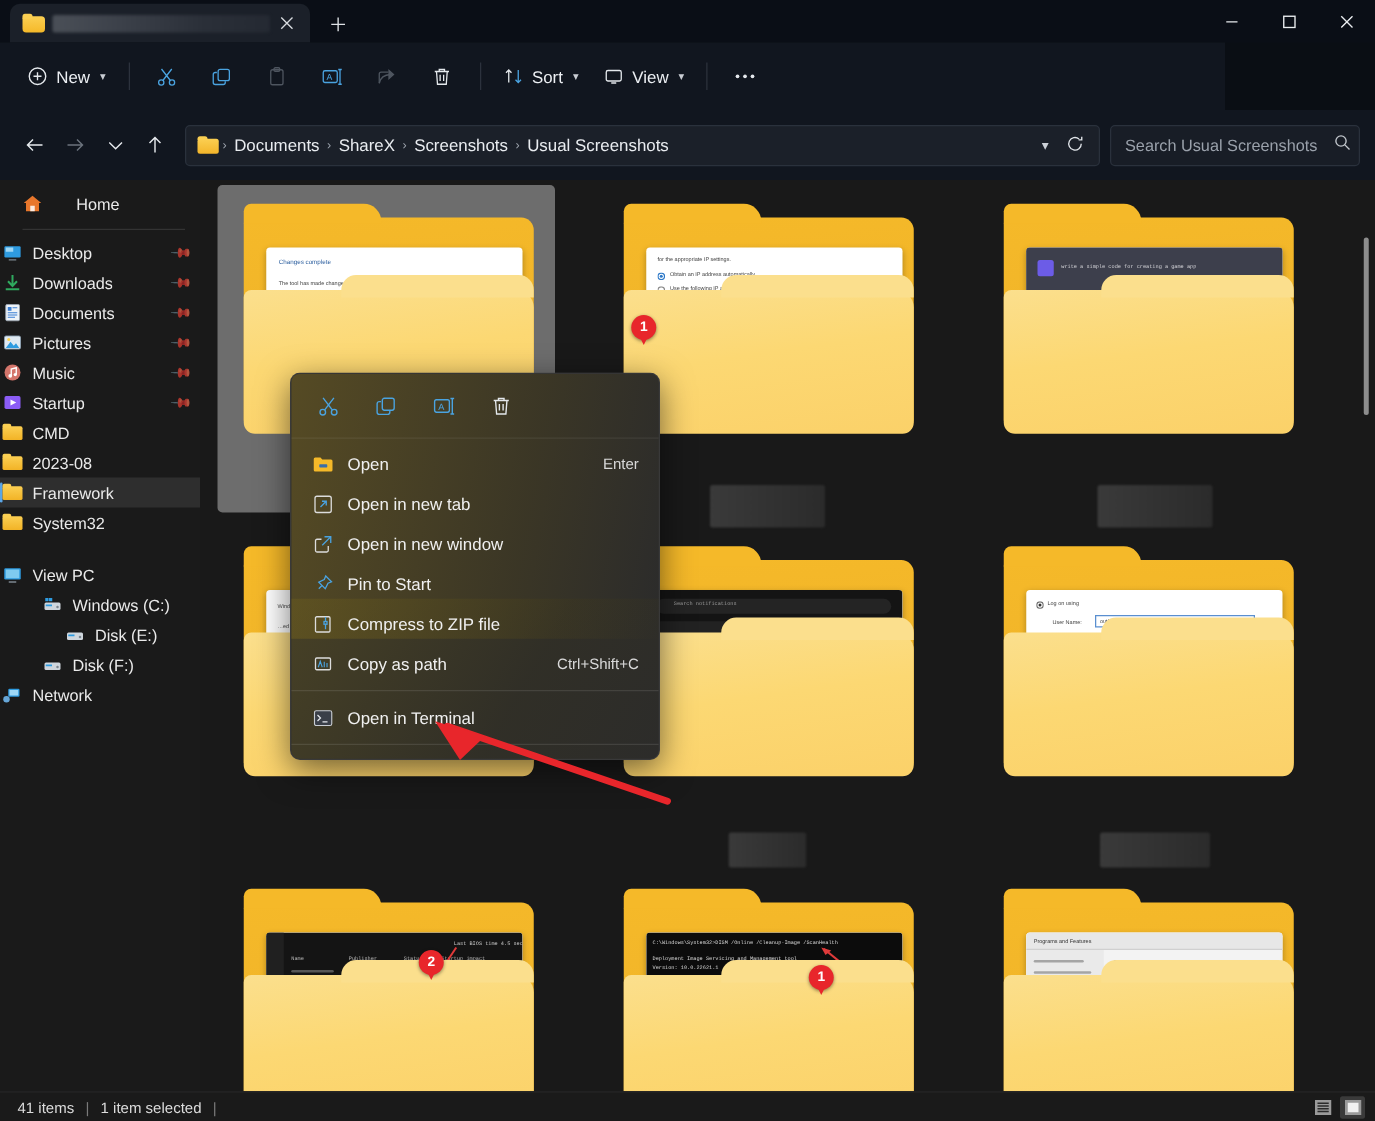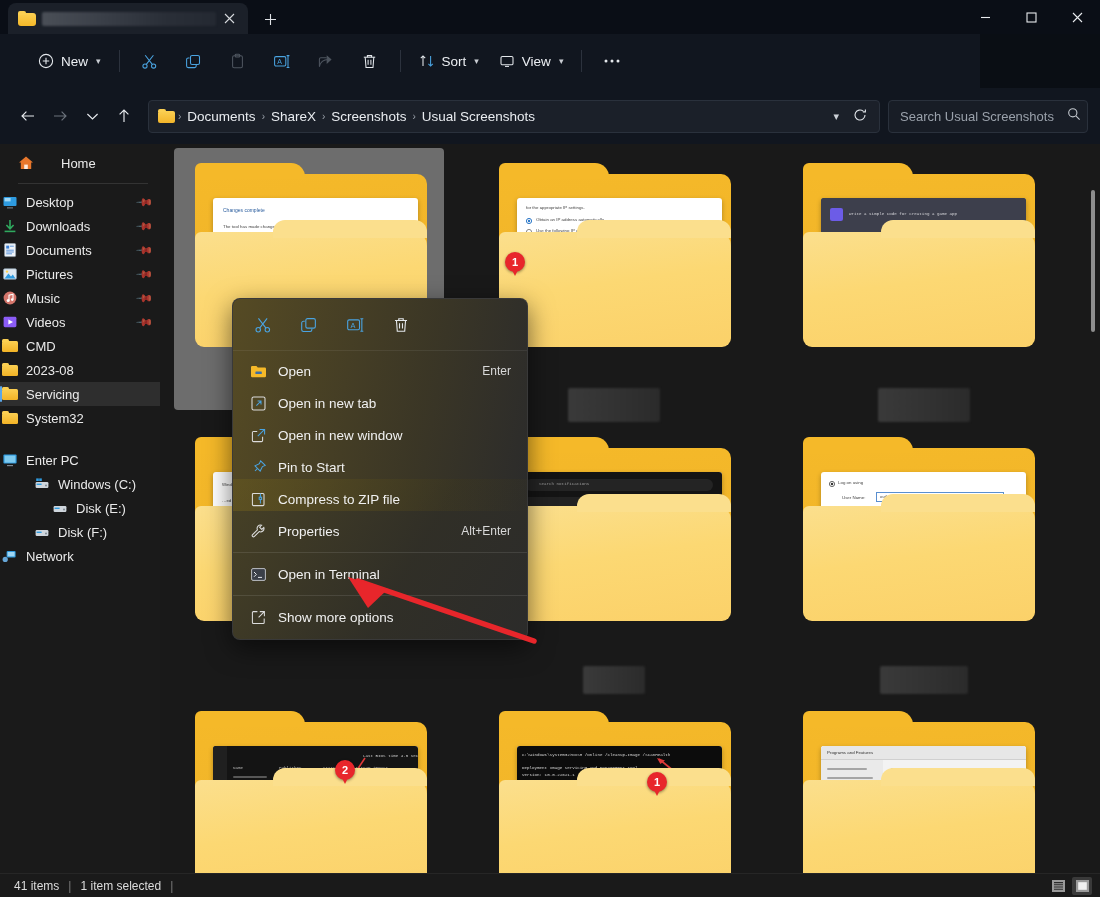--- a/index.html
+++ b/index.html
@@ -49,21 +49,21 @@
     color:#dfe2e6; font-size:18px; margin-left:6px;
   }
   #wincontrols { margin-left:auto; display:flex; height:34px; }
   .wc { width: 46px; height:34px; display:flex;align-items:center;justify-content:center; color:#e9ecef; }
   .wc svg { display:block; }
 
   
   #toolbar {
     position:absolute; top:34px; left:0; width:980px; height:54px;
     background:#11161f;
-    display:flex; align-items:center; padding-left:28px; gap:0px;
+    display:flex; align-items:center; padding-left:12px; gap:0px;
   }
   .tb-btn {
     height:34px; display:flex; align-items:center; gap:7px;
     padding: 0 10px; border-radius:5px; color:#eceff3; font-size:13.5px; white-space:nowrap;
   }
   .tb-icon { display:flex;align-items:center;justify-content:center; }
   .tb-sep { width:1px; height:22px; background:#2c323d; margin:0 8px; }
   .chev { font-size:9px; color:#c9cdd3; margin-left:1px;}
   .tb-icon-only {
     width:44px; height:34px; display:flex;align-items:center;justify-content:center;
@@ -489,52 +489,52 @@
     <span class="lbl">Music</span>
     <span class="side-pin">📌</span>
   </div>
   <div class="side-item">
     <span class="ico">
       <svg width="16" height="16" viewBox="0 0 16 16">
           <rect x="1.6" y="2.8" width="12.8" height="10.4" rx="1.4" fill="#8b5cf6"></rect>
           <path d="M6.4 5.6 L11 8 L6.4 10.4 Z" fill="#fff"></path>
         </svg>
     </span>
-    <span class="lbl">Videos</span>
+    <span class="lbl">Startup</span>
     <span class="side-pin">📌</span>
   </div>
   <div class="side-item">
     <span class="ico folder"></span>
     <span class="lbl">CMD</span>
   </div>
   <div class="side-item">
     <span class="ico folder"></span>
     <span class="lbl">2023-08</span>
   </div>
   <div class="side-item selected">
     <span class="ico folder"></span>
-    <span class="lbl">Servicing</span>
+    <span class="lbl">Framework</span>
   </div>
   <div class="side-item">
     <span class="ico folder"></span>
     <span class="lbl">System32</span>
   </div>
 
   <div class="side-gap"></div>
   <div class="side-gap"></div>
 
   <div class="side-item">
     <span class="ico">
       <svg width="16" height="16" viewBox="0 0 16 16">
           <rect x="1.4" y="2.6" width="13.2" height="9" rx="1" fill="#2e9be0"></rect>
           <rect x="2.6" y="3.6" width="10.8" height="7" fill="#7fcbf0"></rect>
           <path d="M5 13 H11 V14.2 H5 Z" fill="#7d8790"></path>
         </svg>
     </span>
-    <span class="lbl">Enter PC</span>
+    <span class="lbl">View PC</span>
   </div>
   <div class="side-item" style="padding-left:34px">
     <span class="ico">
       <svg width="16" height="16" viewBox="0 0 16 16">
           <rect x="1.6" y="6" width="12.8" height="6" rx="1.2" fill="#cfd6dd"></rect>
           <rect x="2.6" y="7.6" width="5" height="1.4" fill="#2e9be0"></rect>
           <circle cx="12" cy="9.6" r="1" fill="#7d8790"></circle>
           <rect x="2.2" y="2.4" width="2.6" height="2.6" fill="#2e9be0"></rect>
           <rect x="5.2" y="2.4" width="2.6" height="2.6" fill="#2e9be0"></rect>
         </svg>
@@ -900,52 +900,43 @@
             <path d="M10.4 2.6 V6.4 M10.4 8 V12.4" stroke="#4aa3e0"></path>
             <rect x="9.2" y="6.2" width="2.4" height="2.2" stroke="#4aa3e0"></rect>
           </svg>
       </span>
       <span>Compress to ZIP file</span>
       <span class="ctx-accel"></span>
     </div>
     <div class="ctx-item">
       <span class="ci">
         <svg width="17" height="17" viewBox="0 0 17 17" fill="none" stroke="#dcdcdc" stroke-width="1.05">
-            <path d="M11.6 2.2 A3.4 3.4 0 0 0 7.4 6.8 L2.4 11.8 A1.3 1.3 0 0 0 4.2 13.6 L9.2 8.6 A3.4 3.4 0 0 0 13.8 4.4 L11.8 6.4 L9.6 4.2 Z"></path>
+            <rect x="2.4" y="3.4" width="12" height="9.4" rx="1"></rect>
+            <path d="M4.6 10.8 L6.2 6 L7.8 10.8 M9.4 10.8 V6.4 M11.6 10.8 V7.4" stroke="#4aa3e0" stroke-width=".9"></path>
           </svg>
       </span>
-      <span>Properties</span>
-      <span class="ctx-accel">Alt+Enter</span>
+      <span>Copy as path</span>
+      <span class="ctx-accel">Ctrl+Shift+C</span>
     </div>
 
     <div class="ctx-divider"></div>
 
     <div class="ctx-item">
       <span class="ci">
         <svg width="17" height="15" viewBox="0 0 17 15">
             <rect x="1.6" y="1.6" width="13.8" height="11.8" rx="1.4" fill="#3a3f48" stroke="#c9cdd3" stroke-width=".9"></rect>
             <path d="M4 5 L6.4 7.4 L4 9.8 M8 10.4 H12" stroke="#e6e9ed" stroke-width="1" fill="none"></path>
           </svg>
       </span>
       <span>Open in Terminal</span>
       <span class="ctx-accel"></span>
     </div>
 
     <div class="ctx-divider"></div>
 
-    <div class="ctx-item">
-      <span class="ci">
-        <svg width="17" height="17" viewBox="0 0 17 17" fill="none" stroke="#dcdcdc" stroke-width="1.05">
-            <path d="M7.4 2.6 H3.4 A1 1 0 0 0 2.4 3.6 V13.4 A1 1 0 0 0 3.4 14.4 H13.2 A1 1 0 0 0 14.2 13.4 V9.4"></path>
-            <path d="M9.8 2.6 H14.4 V7.2 M14.4 2.6 L8.6 8.4"></path>
-          </svg>
-      </span>
-      <span>Show more options</span>
-      <span class="ctx-accel"></span>
-    </div>
   </div>
 </div>
 
 <svg id="annot-arrow" viewBox="0 0 210 70">
   <path d="M204 66 L28 6" stroke="#e8262b" stroke-width="5.5" fill="none" stroke-linecap="round"></path>
   <path d="M18 2 L58 14 L38 33 Z" fill="#e8262b"></path>
 </svg>
 
 <div id="statusbar">
   <span>41 items</span>

